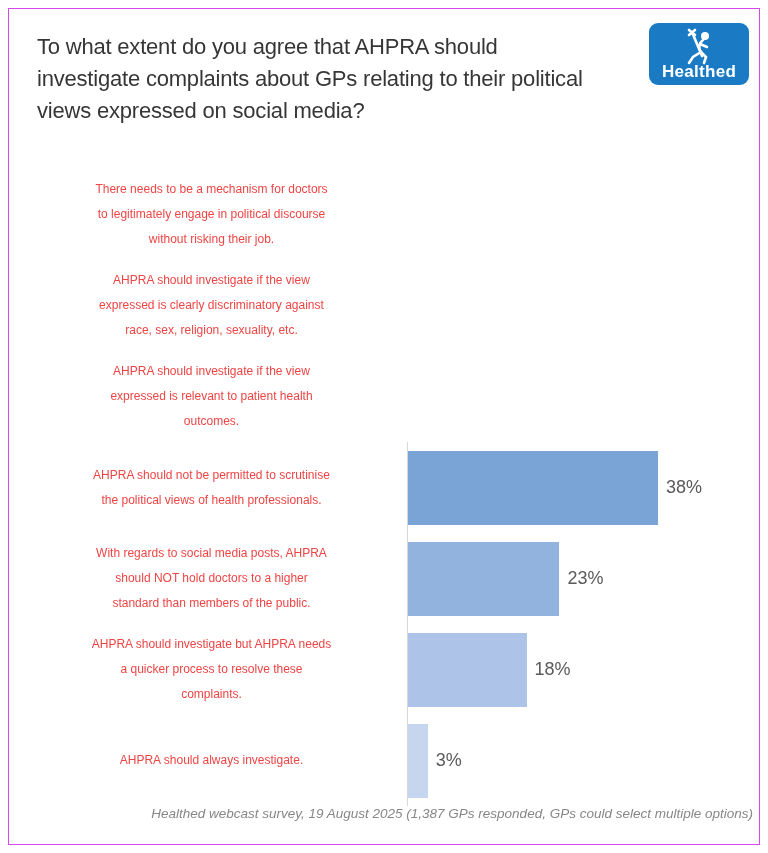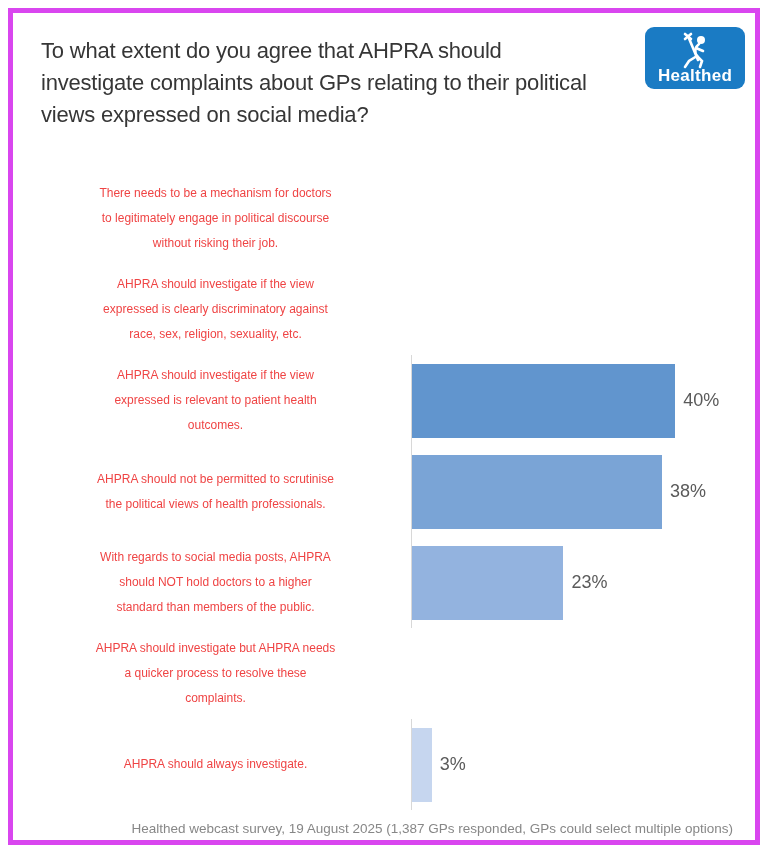--- a/index.html
+++ b/index.html
@@ -1,20 +1,20 @@
 <!DOCTYPE html>
 <html><head>
 <meta charset="utf-8">
 <style>
   * { box-sizing: border-box; margin: 0; padding: 0; }
   html, body { width: 768px; height: 853px; background: #fff; font-family: "Liberation Sans", sans-serif; }
   .card {
     position: absolute; top: 8px; left: 8px; right: 8px; bottom: 8px;
-    border: 5px solid #d946ef; background: #fff;
-    padding: 22px 20px 12px 18px; overflow: hidden;
+    border: 1px solid #d946ef; background: #fff;
+    padding: 22px 4px 12px 18px; overflow: hidden;
   }
   .title {
     max-width: 575px; font-size: 22px; line-height: 32px; color: #363636;
     letter-spacing: -0.2px; padding-left: 10px;
   }
   .logo {
     position: absolute; top: 14px; right: 10px; width: 100px; height: 62px;
     border-radius: 9px; display: flex; flex-direction: column;
     align-items: center; justify-content: flex-end; padding-bottom: 5px;
   }
@@ -23,21 +23,21 @@
   .rows { margin-top: 42px; }
   .bar-row { display: grid; grid-template-columns: 380px 1fr; height: 91px; }
   .bar-label {
     color: #ef4444; font-size: 12px; line-height: 25px; text-align: center;
     padding-right: 11px; white-space: pre-line; align-self: center;
   }
   .bar-cell { border-left: 1px solid #d8d8d8; display: flex; align-items: center; }
   .bar { height: 74px; flex: 0 0 auto; }
   .bar-value { color: #5a5a5a; font-size: 18px; margin-left: 8px; white-space: nowrap; }
   .source-note {
-    margin-top: 11px; text-align: right; 
+    text-align: right; font-style: italic;
     font-size: 13.5px; color: #878787; padding-right: 2px;
   }
 </style>
 </head>
 <body>
 
 <div class="card">
 
   <div class="title">To what extent do you agree that AHPRA should investigate complaints about GPs relating to their political views expressed on social media?</div>
 
@@ -67,24 +67,20 @@
     <div class="bar-row">
       <div class="bar-label">AHPRA should investigate if the view
 expressed is clearly discriminatory against
 race, sex, religion, sexuality, etc.</div>
     </div>
 
     <div class="bar-row">
       <div class="bar-label">AHPRA should investigate if the view
 expressed is relevant to patient health
 outcomes.</div>
-      <div class="bar-cell">
-        <div class="bar" style="width: 263.3px; background: rgb(97, 149, 206);"></div>
-        <span class="bar-value">40%</span>
-      </div>
     </div>
 
     <div class="bar-row">
       <div class="bar-label">AHPRA should not be permitted to scrutinise
 the political views of health professionals.</div>
       <div class="bar-cell">
         <div class="bar" style="width: 250.1px; background: rgb(122, 164, 214);"></div>
         <span class="bar-value">38%</span>
       </div>
     </div>
@@ -96,20 +92,24 @@
       <div class="bar-cell">
         <div class="bar" style="width: 151.4px; background: rgb(147, 179, 223);"></div>
         <span class="bar-value">23%</span>
       </div>
     </div>
 
     <div class="bar-row">
       <div class="bar-label">AHPRA should investigate but AHPRA needs
 a quicker process to resolve these
 complaints.</div>
+      <div class="bar-cell">
+        <div class="bar" style="width: 118.5px; background: rgb(173, 196, 232);"></div>
+        <span class="bar-value">18%</span>
+      </div>
     </div>
 
     <div class="bar-row">
       <div class="bar-label">AHPRA should always investigate.</div>
       <div class="bar-cell">
         <div class="bar" style="width: 19.7px; background: rgb(198, 214, 239);"></div>
         <span class="bar-value">3%</span>
       </div>
     </div>
   </div>

